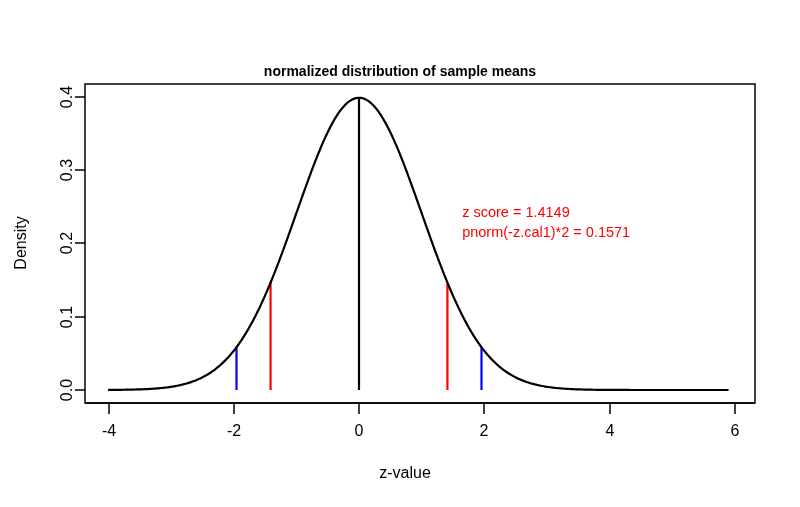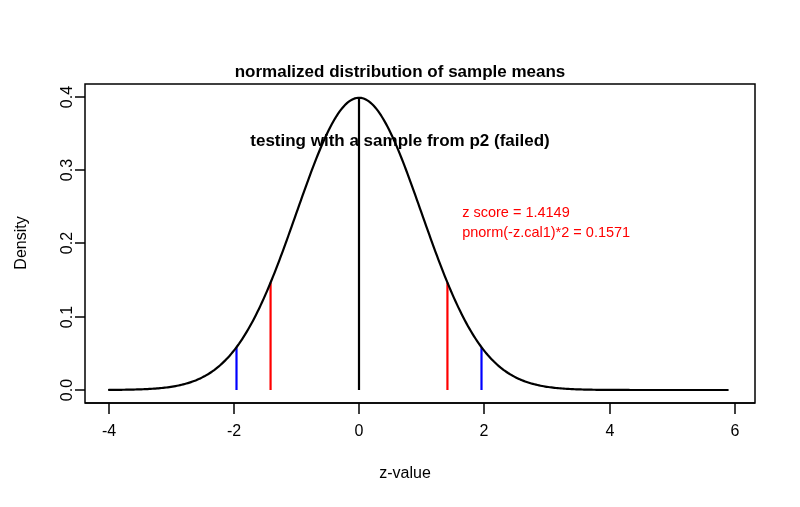--- a/index.html
+++ b/index.html
@@ -20,21 +20,21 @@
     width: 800px;
     height: 507px;
   }
   .title-block {
     position: absolute;
     left: 0;
     top: 14px;
     width: 800px;
     text-align: center;
     font-weight: bold;
-    font-size: 17px;
+    font-size: 14px;
     line-height: 23px;
     color: #000000;
     white-space: pre;
   }
   .title-line { display: block; }
 
   #chart-svg {
     position: absolute;
     left: 0;
     top: 0;
@@ -55,21 +55,20 @@
     font-family: "Liberation Sans", sans-serif;
   }
 </style>
 </head>
 <body>
 
 <div id="plot-root">
 
   <div class="title-block">
     <span class="title-line">normalized distribution of sample means</span>
-    <span class="title-line">testing with a sample from p2 (failed)</span>
   </div>
 
   <svg id="chart-svg" width="800" height="507">
 
     <rect x="85" y="84" width="670" height="319" fill="none" stroke="#000000" stroke-width="1.5"></rect>
 
     <g>
       <line x1="75" y1="97" x2="85" y2="97" stroke="#000000" stroke-width="1.5"></line>
       <line x1="75" y1="170" x2="85" y2="170" stroke="#000000" stroke-width="1.5"></line>
       <line x1="75" y1="243" x2="85" y2="243" stroke="#000000" stroke-width="1.5"></line>

